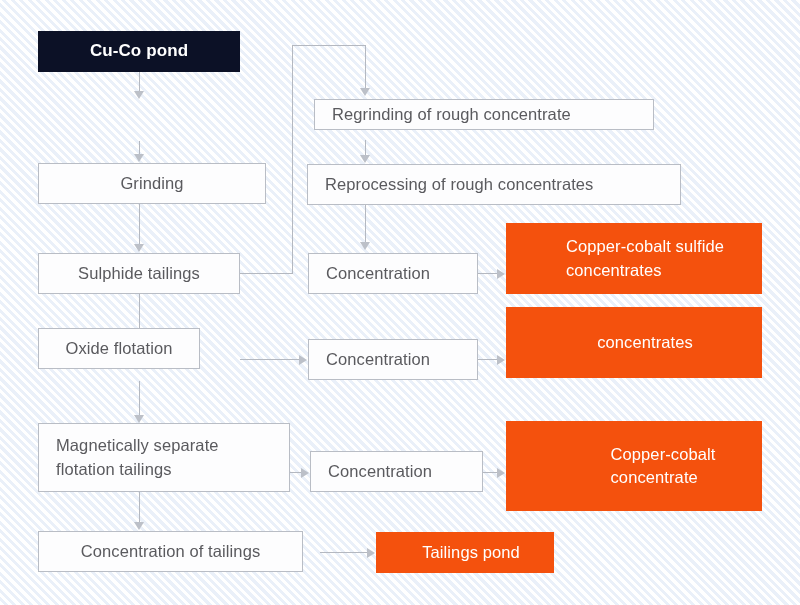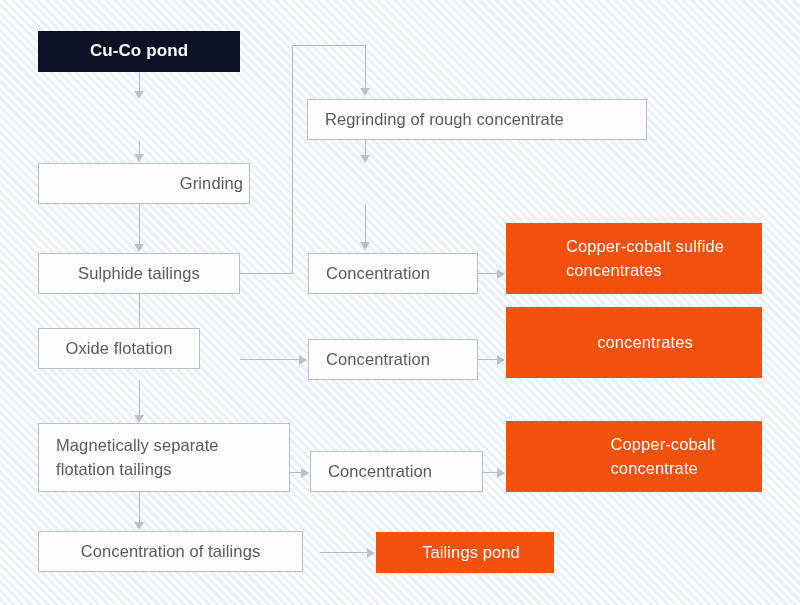--- a/index.html
+++ b/index.html
@@ -109,21 +109,21 @@
     <span class="txt">Cu-Co pond</span>
   </div>
 
   <div class="edge v" style="left:139px; top:72px; height:21px;"></div>
   <div class="arrowhead down" style="left:134px; top:91px;"></div>
 
 
   <div class="edge v" style="left:139px; top:141px; height:16px;"></div>
   <div class="arrowhead down" style="left:134px; top:154px;"></div>
 
-  <div class="node plain" style="left:38px; top:163px; width:212px; height:41px;justify-content:flex-end;">
+  <div class="node plain" style="left:38px; top:163px; width:228px; height:41px;">
     <span class="txt">Grinding</span>
   </div>
 
   <div class="edge v" style="left:139px; top:204px; height:42px;"></div>
   <div class="arrowhead down" style="left:134px; top:244px;"></div>
 
   <div class="node plain" style="left:38px; top:253px; width:202px; height:41px;">
     <span class="txt">Sulphide tailings</span>
   </div>
 
@@ -150,27 +150,30 @@
   <div class="node plain" style="left:38px; top:531px; width:265px; height:41px;">
     <span class="txt">Concentration of tailings</span>
   </div>
 
   <div class="edge h" style="left:240px; top:273px; width:53px;"></div>
   <div class="edge v" style="left:292px; top:45px; height:229px;"></div>
   <div class="edge h" style="left:292px; top:45px; width:74px;"></div>
   <div class="edge v" style="left:365px; top:45px; height:44px;"></div>
   <div class="arrowhead down" style="left:360px; top:88px;"></div>
 
-  <div class="node plain leftpad" style="left:307px; top:99px; width:340px; height:41px;">
+  <div class="node plain leftpad" style="left:314px; top:99px; width:340px; height:31px;">
     <span class="txt">Regrinding of rough concentrate</span>
   </div>
 
   <div class="edge v" style="left:365px; top:140px; height:17px;"></div>
   <div class="arrowhead down" style="left:360px; top:155px;"></div>
 
+  <div class="node plain leftpad" style="left:307px; top:164px; width:374px; height:41px;">
+    <span class="txt">Reprocessing of rough concentrates</span>
+  </div>
 
   <div class="edge v" style="left:365px; top:205px; height:39px;"></div>
   <div class="arrowhead down" style="left:360px; top:242px;"></div>
 
   <div class="node plain leftpad" style="left:308px; top:253px; width:170px; height:41px;">
     <span class="txt">Concentration</span>
   </div>
 
   <div class="edge h" style="left:478px; top:273px; width:23px;"></div>
   <div class="arrowhead right" style="left:497px; top:269px;"></div>
@@ -201,21 +204,21 @@
   <div class="edge h" style="left:290px; top:472px; width:14px;"></div>
   <div class="arrowhead right" style="left:301px; top:468px;"></div>
 
   <div class="node plain leftpad" style="left:310px; top:451px; width:173px; height:41px;">
     <span class="txt">Concentration</span>
   </div>
 
   <div class="edge h" style="left:483px; top:472px; width:18px;"></div>
   <div class="arrowhead right" style="left:497px; top:468px;"></div>
 
-  <div class="node accent" style="left:506px; top:421px; width:256px; height:71px; padding-left:58px;">
+  <div class="node accent" style="left:506px; top:421px; width:256px; height:90px; padding-left:58px;">
     <span>
       <span class="txt">Copper-cobalt</span>
       <span class="txt">concentrate</span>
     </span>
   </div>
 
   <div class="edge h" style="left:320px; top:552px; width:51px;"></div>
   <div class="arrowhead right" style="left:367px; top:548px;"></div>
 
   <div class="node accent" style="left:376px; top:532px; width:178px; height:41px; padding-left:12px;">

